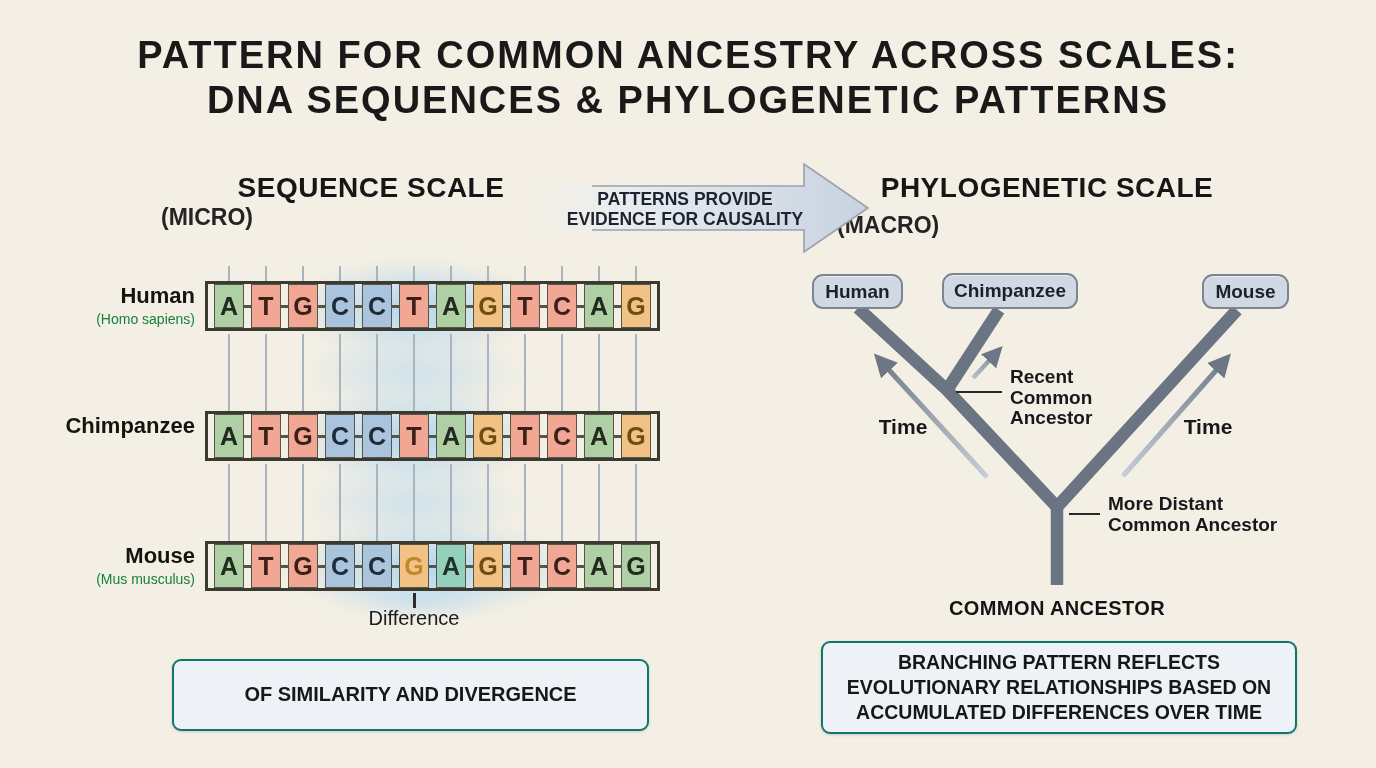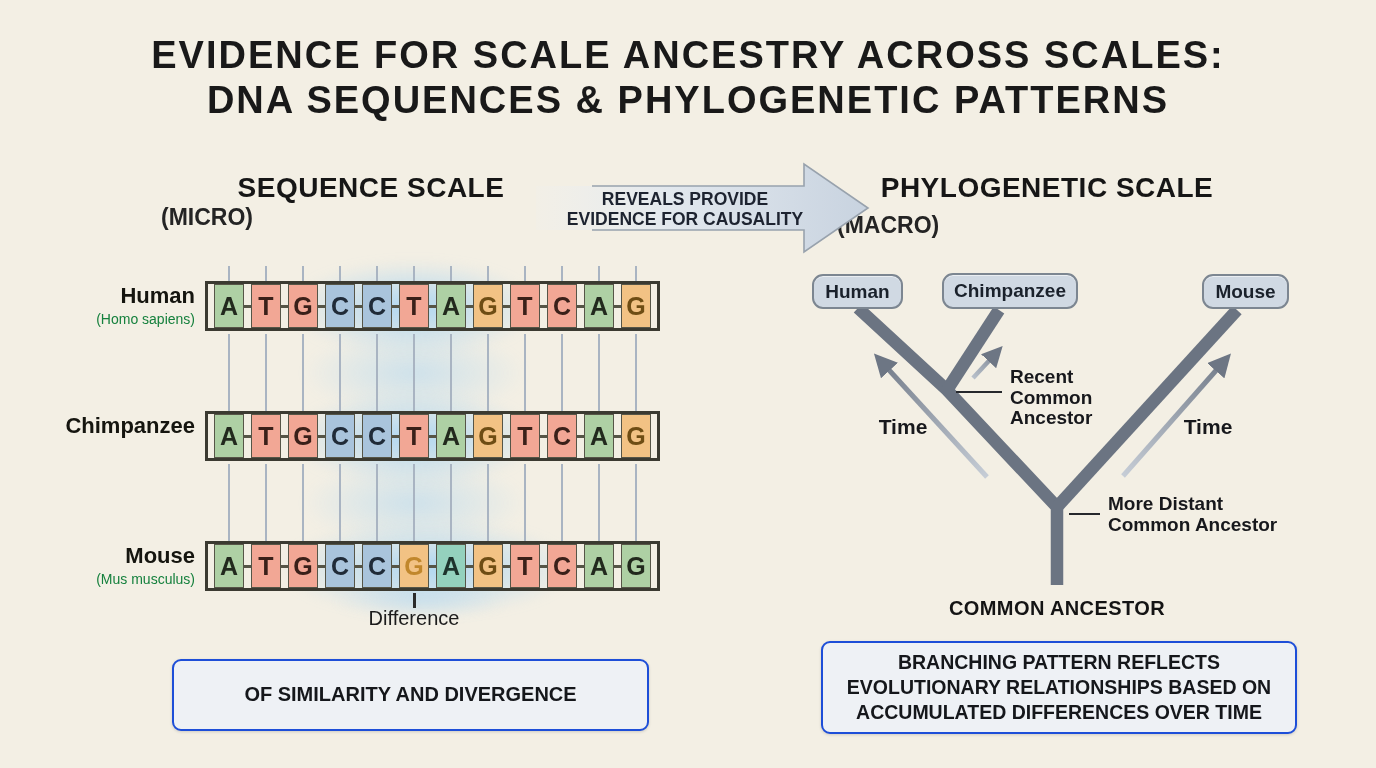--- a/index.html
+++ b/index.html
@@ -29,63 +29,63 @@
     font-weight:700;font-size:25px;}
   .bond{position:absolute;top:24px;width:7px;height:2.5px;background:#565547;}
   .conn{position:absolute;width:1.5px;background:#a9b4c2;}
   .glow{position:absolute;border-radius:50%;
     background:radial-gradient(ellipse,rgba(150,205,245,.75) 0%,rgba(150,205,245,0) 70%);
     filter:blur(6px);}
   
   .diff-tick{left:413px;top:593px;width:2.5px;height:15px;background:#2b2b2b;}
   .diff-label{left:314px;top:607px;width:200px;text-align:center;font-size:20px;font-weight:500;color:#1c1c1c;}
   
-  .caption-box{background:#eef1f5;border:2px solid #1d4ed8;border-radius:9px;
+  .caption-box{background:#eef1f5;border:2px solid #0f766e;border-radius:9px;
     display:flex;flex-direction:column;align-items:center;justify-content:center;
     font-weight:800;color:#15171b;box-shadow:0 1px 3px rgba(0,0,0,.15);text-align:center;}
   .cap-left{left:172px;top:659px;width:473px;height:68px;font-size:20px;line-height:23.5px;}
   .cap-right{left:821px;top:641px;width:472px;height:89px;font-size:19.5px;line-height:25px;}
   
   .arrow-label{left:545px;top:190px;width:280px;text-align:center;font-weight:800;
     font-size:17.5px;line-height:19.5px;color:#1d2330;}
   
   .pill{background:#d0d9e3;border:2px solid #7c8691;border-radius:11px;box-sizing:border-box;
     display:flex;align-items:center;justify-content:center;font-weight:700;font-size:19px;color:#1a212b;
     box-shadow:inset 0 1px 0 rgba(255,255,255,.55);}
   .note{font-weight:600;font-size:19px;line-height:20.5px;color:#17181c;}
   .time-label{width:100px;text-align:center;font-weight:600;font-size:21px;color:#17181c;}
   .root-label{left:932px;top:597px;width:250px;text-align:center;font-weight:800;font-size:20px;letter-spacing:.4px;color:#141414;}
   svg{display:block;}
 </style>
 </head>
 <body>
 
 <div class="abs title">
-  <div>EVIDENCE FOR SCALE ANCESTRY ACROSS SCALES:</div>
+  <div>PATTERN FOR COMMON ANCESTRY ACROSS SCALES:</div>
   <div>DNA SEQUENCES &amp; PHYLOGENETIC PATTERNS</div>
 </div>
 
 <div class="abs sec-head" style="left:161px;top:172px;">SEQUENCE SCALE</div>
 <div class="abs sec-sub" style="left:161px;top:204px;">(MICRO)</div>
 <div class="abs sec-head" style="left:837px;top:172px;">PHYLOGENETIC SCALE</div>
 <div class="abs sec-sub" style="left:837px;top:212px;">(MACRO)</div>
 
 <svg class="abs" style="left:528px;top:156px;" width="348" height="106" viewBox="0 0 348 106">
   <defs>
     <linearGradient id="gArrow" x1="0" y1="0" x2="348" y2="0" gradientUnits="userSpaceOnUse">
       <stop offset="0" stop-color="#edf0f3" stop-opacity="0.1"></stop>
       <stop offset="0.4" stop-color="#e2e8ee"></stop>
       <stop offset="1" stop-color="#c7d2df"></stop>
     </linearGradient>
   </defs>
   <polygon points="8,30 276,30 276,8 340,52 276,96 276,74 8,74" fill="url(#gArrow)"></polygon>
   <path d="M64,30 L276,30 L276,8 L340,52 L276,96 L276,74 L64,74" fill="none" stroke="#98a2ad" stroke-width="1.6"></path>
 </svg>
 <div class="abs arrow-label">
-  <div>REVEALS PROVIDE</div>
+  <div>PATTERNS PROVIDE</div>
   <div>EVIDENCE FOR CAUSALITY</div>
 </div>
 
 <div class="abs glow" style="left:288px;top:260px;width:252px;height:96px;"></div>
 <div class="abs glow" style="left:288px;top:390px;width:252px;height:96px;"></div>
 <div class="abs glow" style="left:278px;top:520px;width:300px;height:96px;"></div>
 <div class="abs glow" style="left:300px;top:330px;width:228px;height:86px;opacity:.55;"></div>
 <div class="abs glow" style="left:300px;top:460px;width:228px;height:86px;opacity:.55;"></div>
 <div class="abs glow" style="left:330px;top:585px;width:180px;height:34px;opacity:.4;"></div>
 

